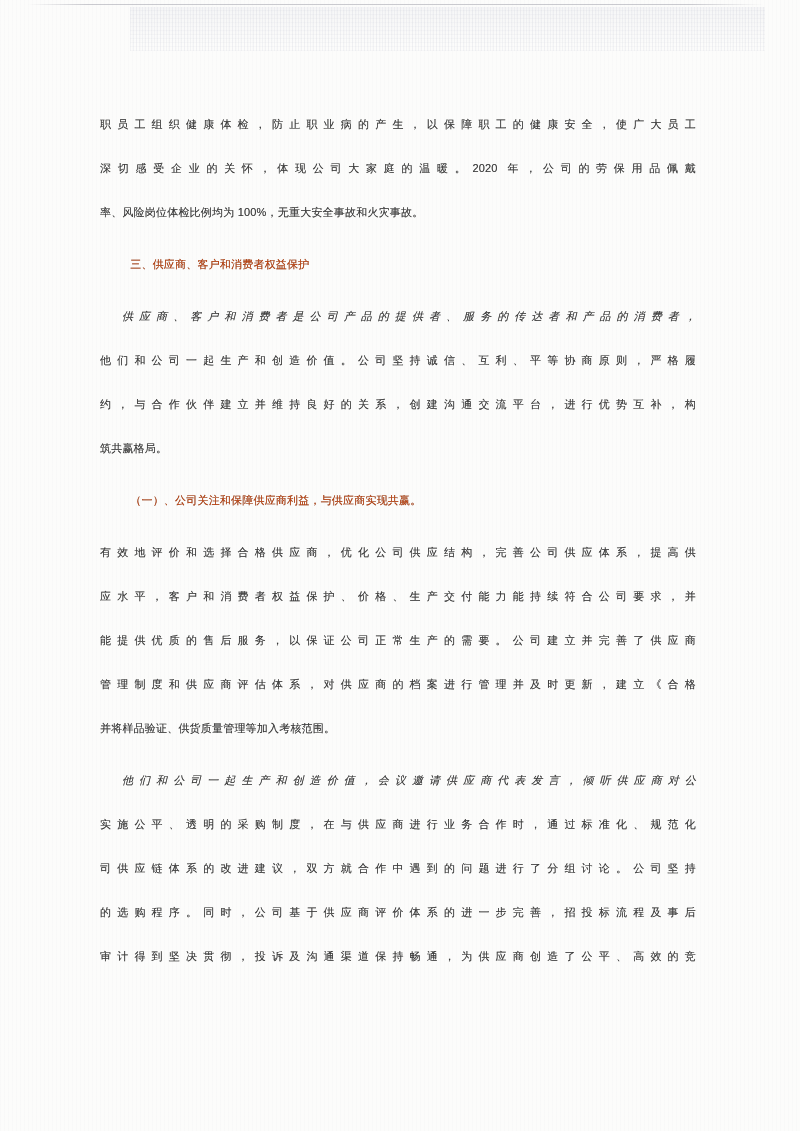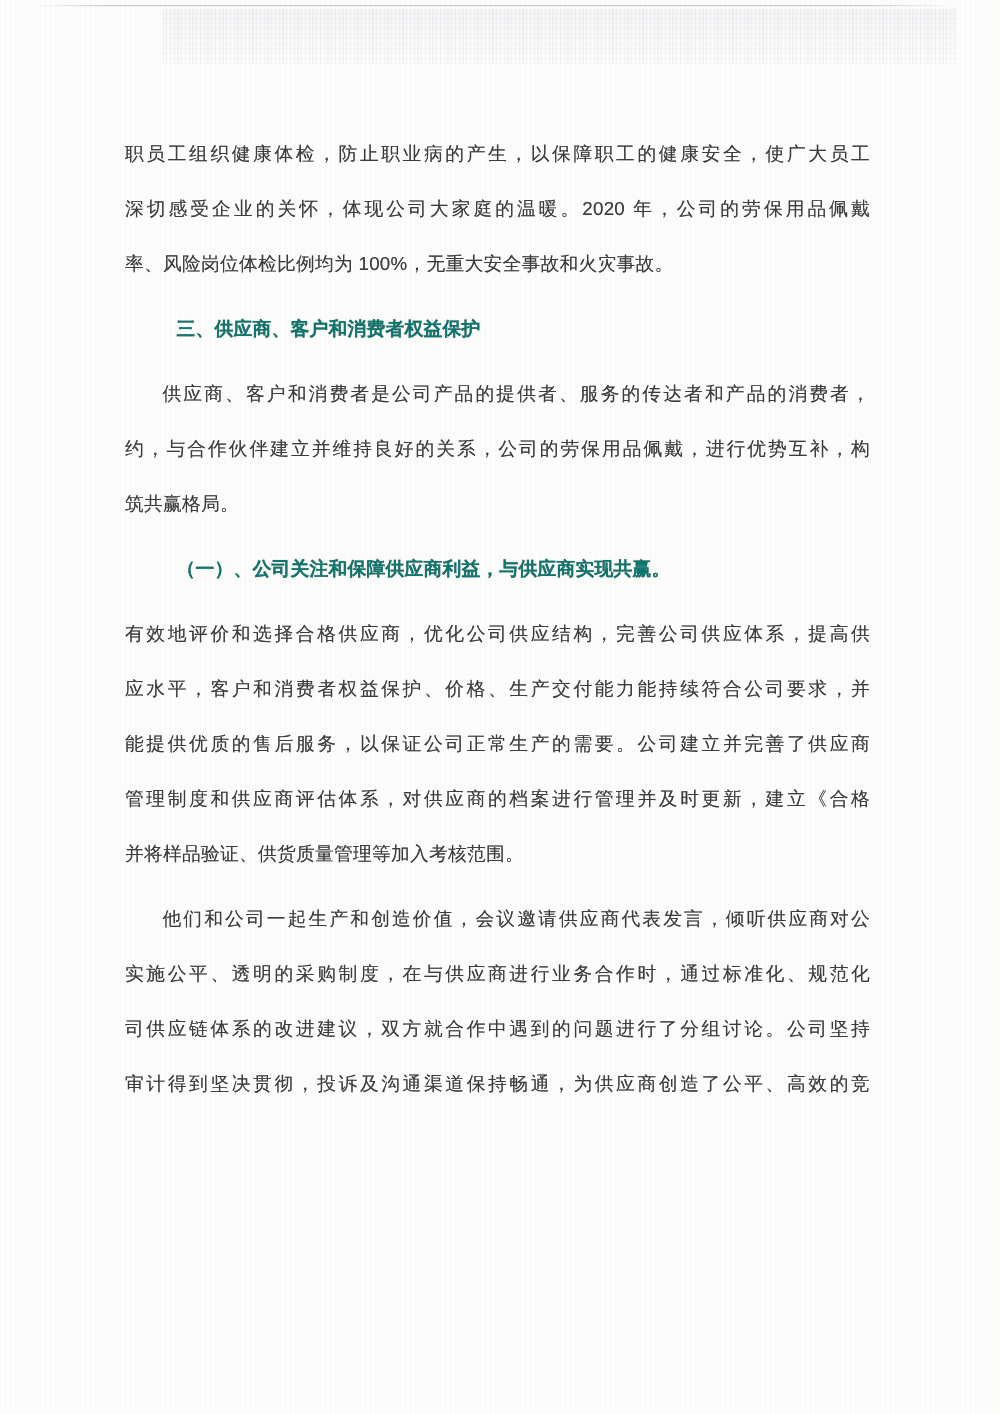--- a/index.html
+++ b/index.html
@@ -47,40 +47,40 @@
     position: absolute;
     top: 102px;
     left: 100px;
     width: 596px;
     color: #3c3c3c;
   }
   .block { margin: 0 0 8px 0; }
   .block.paragraph .line,
   .block.heading .line {
     display: block;
-    font-size: 15px;
+    font-size: 11px;
     line-height: 44px;
     white-space: nowrap;
     letter-spacing: 0.2px;
     text-shadow: 0 0 0.5px rgba(70,70,70,0.55);
   }
   .block.paragraph .line.justified {
     text-align: justify;
     text-align-last: justify;
     text-justify: inter-character;
   }
   .block.paragraph .line.plain {
     text-align: right;
     text-align-last: left;
   }
-  .block.paragraph .line.indented { text-indent: 2em; }
+  .block.paragraph .line.indented { text-indent: 2em; font-style: italic; }
   .block.heading { margin-top: 8px; margin-bottom: 8px; }
   .block.heading .line {
-    font-weight: 700;
-    color: #0f766e;
+    font-weight: 400;
+    color: #c2410c;
     text-indent: 2.75em;
     text-shadow: 0 0 0.6px rgba(40,40,40,0.6);
   }
 </style>
 </head>
 <body>
 
 <div class="scan-texture"></div>
 <div class="scan-line"></div>
 <div class="scan-noise"></div>
@@ -89,32 +89,34 @@
     <div class="block paragraph">
       <div class="line justified">职员工组织健康体检，防止职业病的产生，以保障职工的健康安全，使广大员工</div>
       <div class="line justified">深切感受企业的关怀，体现公司大家庭的温暖。2020 年，公司的劳保用品佩戴</div>
       <div class="line plain">率、风险岗位体检比例均为 100%，无重大安全事故和火灾事故。</div>
     </div>
     <div class="block heading">
       <div class="line">三、供应商、客户和消费者权益保护</div>
     </div>
     <div class="block paragraph">
       <div class="line justified indented">供应商、客户和消费者是公司产品的提供者、服务的传达者和产品的消费者，</div>
-      <div class="line justified">约，与合作伙伴建立并维持良好的关系，公司的劳保用品佩戴，进行优势互补，构</div>
+      <div class="line justified">他们和公司一起生产和创造价值。公司坚持诚信、互利、平等协商原则，严格履</div>
+      <div class="line justified">约，与合作伙伴建立并维持良好的关系，创建沟通交流平台，进行优势互补，构</div>
       <div class="line plain">筑共赢格局。</div>
     </div>
     <div class="block heading">
       <div class="line">（一）、公司关注和保障供应商利益，与供应商实现共赢。</div>
     </div>
     <div class="block paragraph">
       <div class="line justified">有效地评价和选择合格供应商，优化公司供应结构，完善公司供应体系，提高供</div>
       <div class="line justified">应水平，客户和消费者权益保护、价格、生产交付能力能持续符合公司要求，并</div>
       <div class="line justified">能提供优质的售后服务，以保证公司正常生产的需要。公司建立并完善了供应商</div>
       <div class="line justified">管理制度和供应商评估体系，对供应商的档案进行管理并及时更新，建立《合格</div>
       <div class="line plain">并将样品验证、供货质量管理等加入考核范围。</div>
     </div>
     <div class="block paragraph">
       <div class="line justified indented">他们和公司一起生产和创造价值，会议邀请供应商代表发言，倾听供应商对公</div>
       <div class="line justified">实施公平、透明的采购制度，在与供应商进行业务合作时，通过标准化、规范化</div>
       <div class="line justified">司供应链体系的改进建议，双方就合作中遇到的问题进行了分组讨论。公司坚持</div>
+      <div class="line justified">的选购程序。同时，公司基于供应商评价体系的进一步完善，招投标流程及事后</div>
       <div class="line justified">审计得到坚决贯彻，投诉及沟通渠道保持畅通，为供应商创造了公平、高效的竞</div>
     </div>
   </div>
 
 </body></html>

